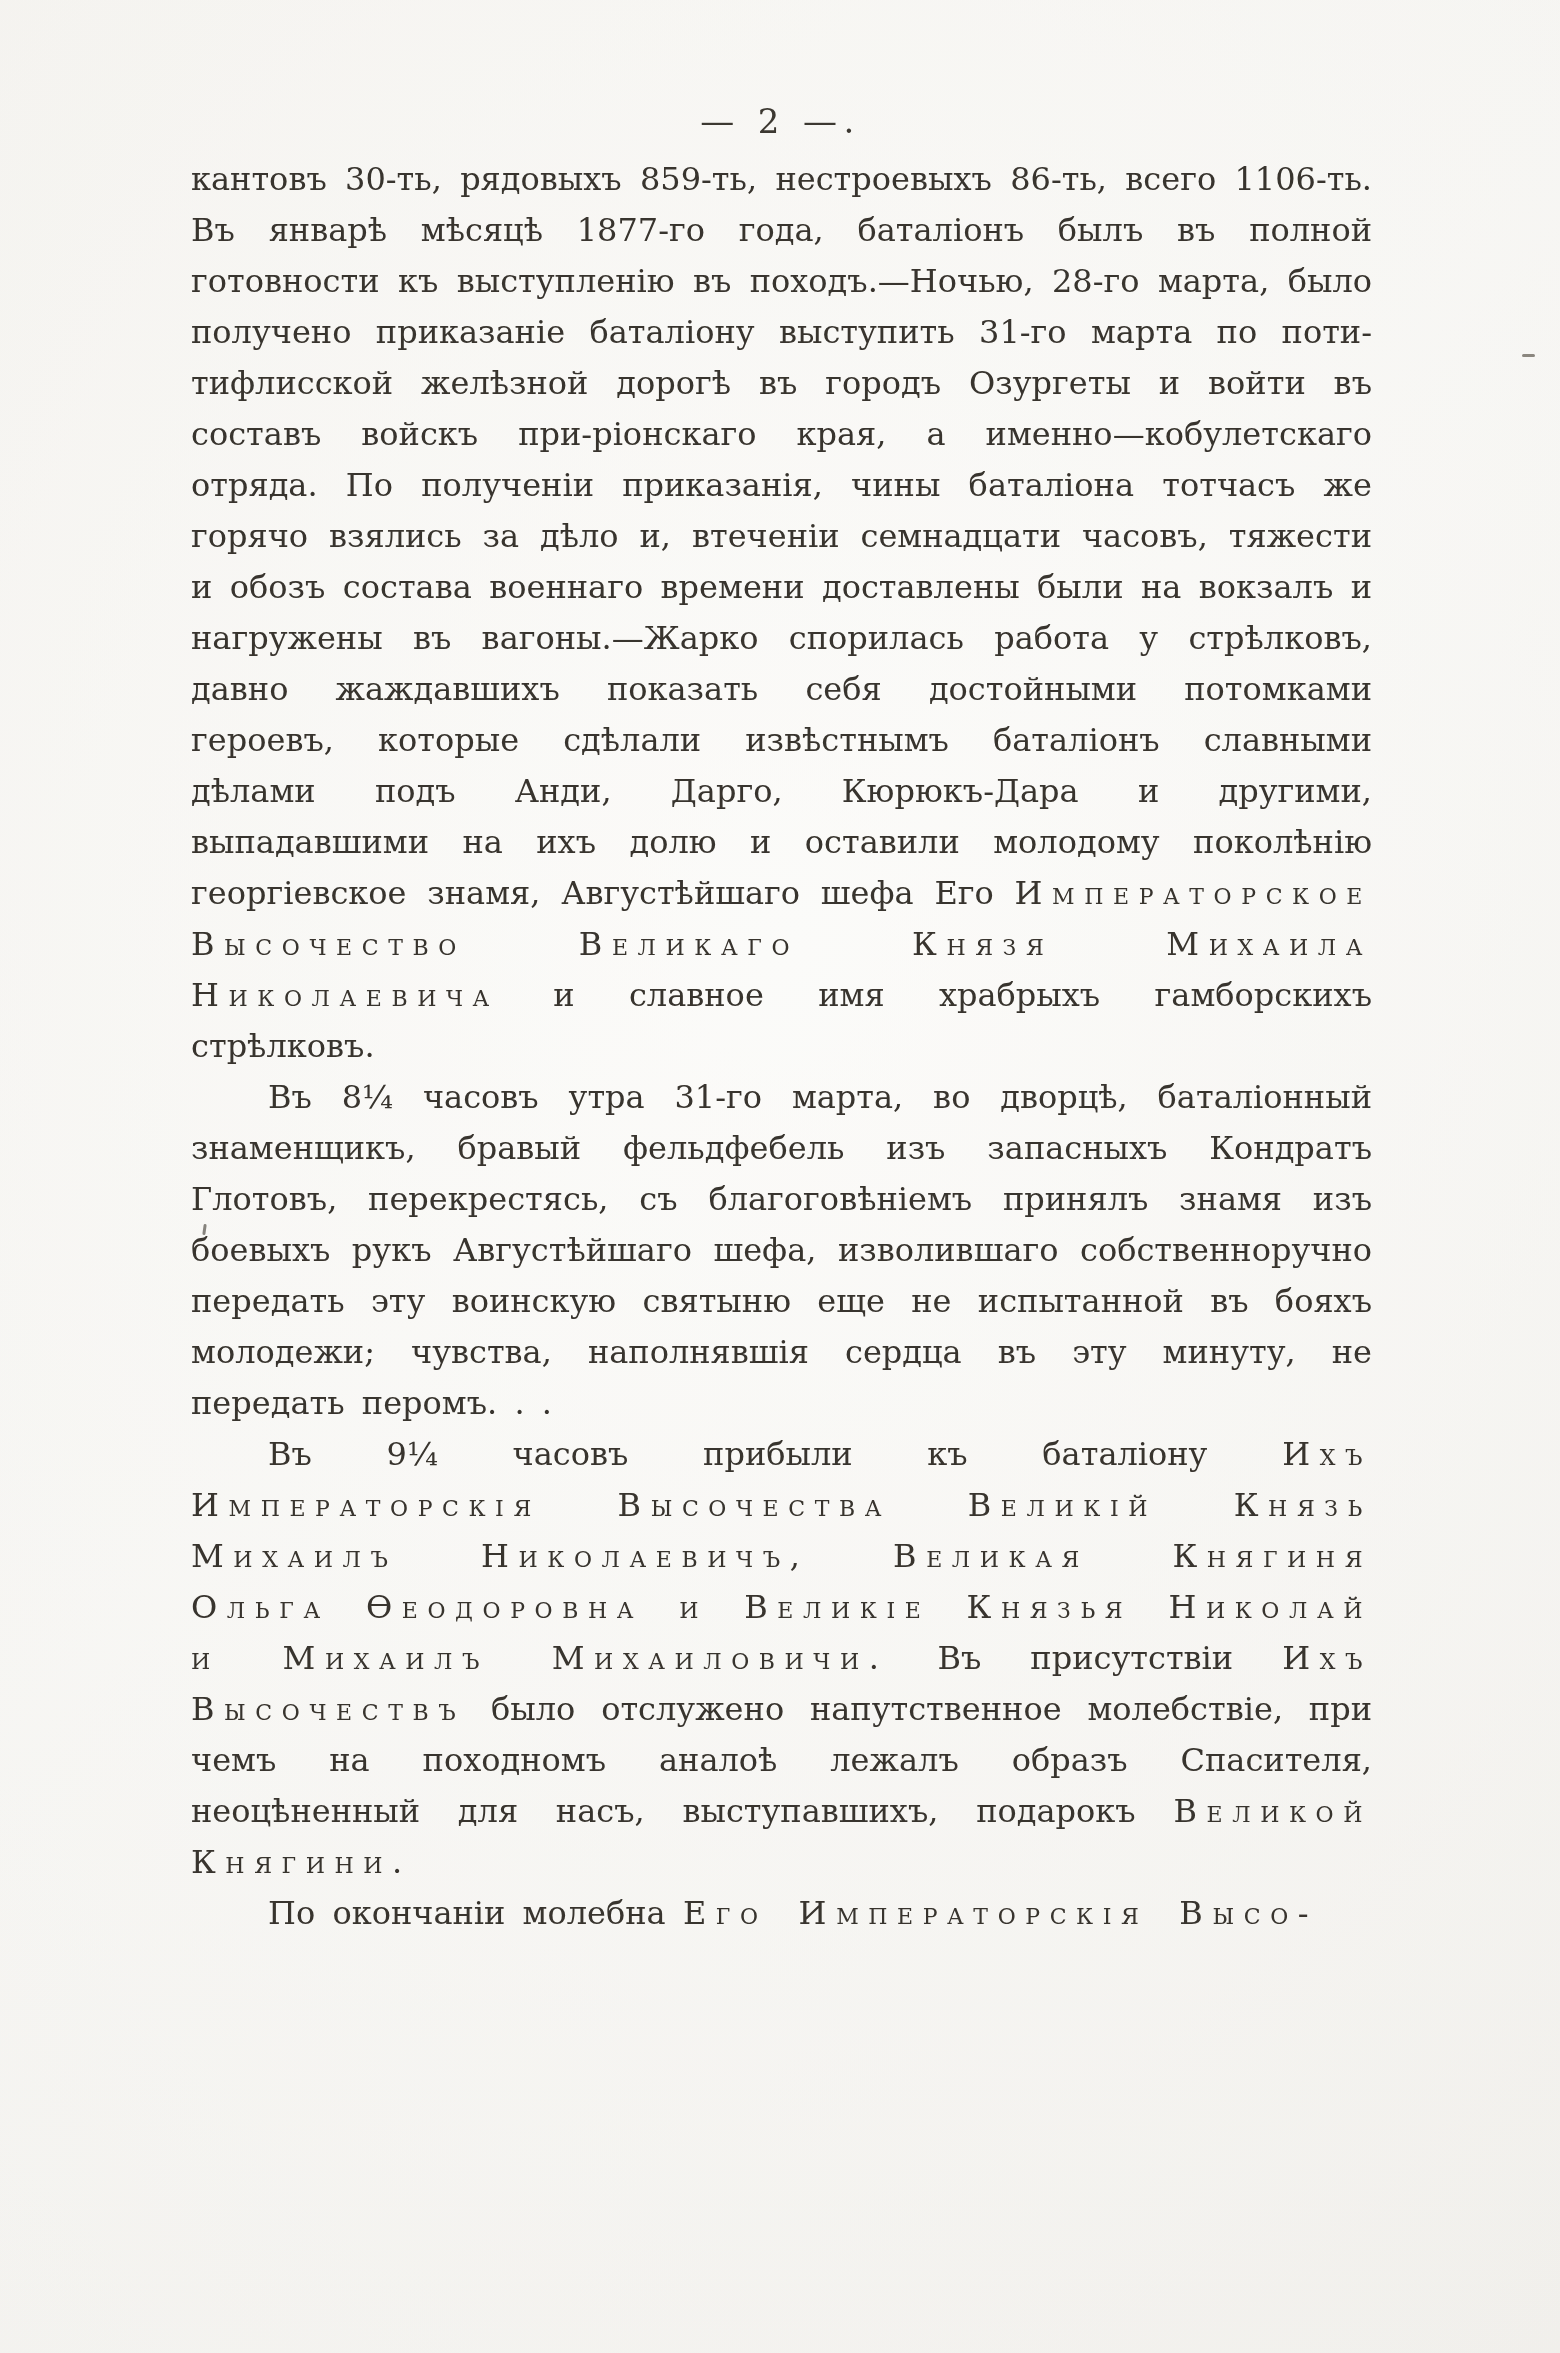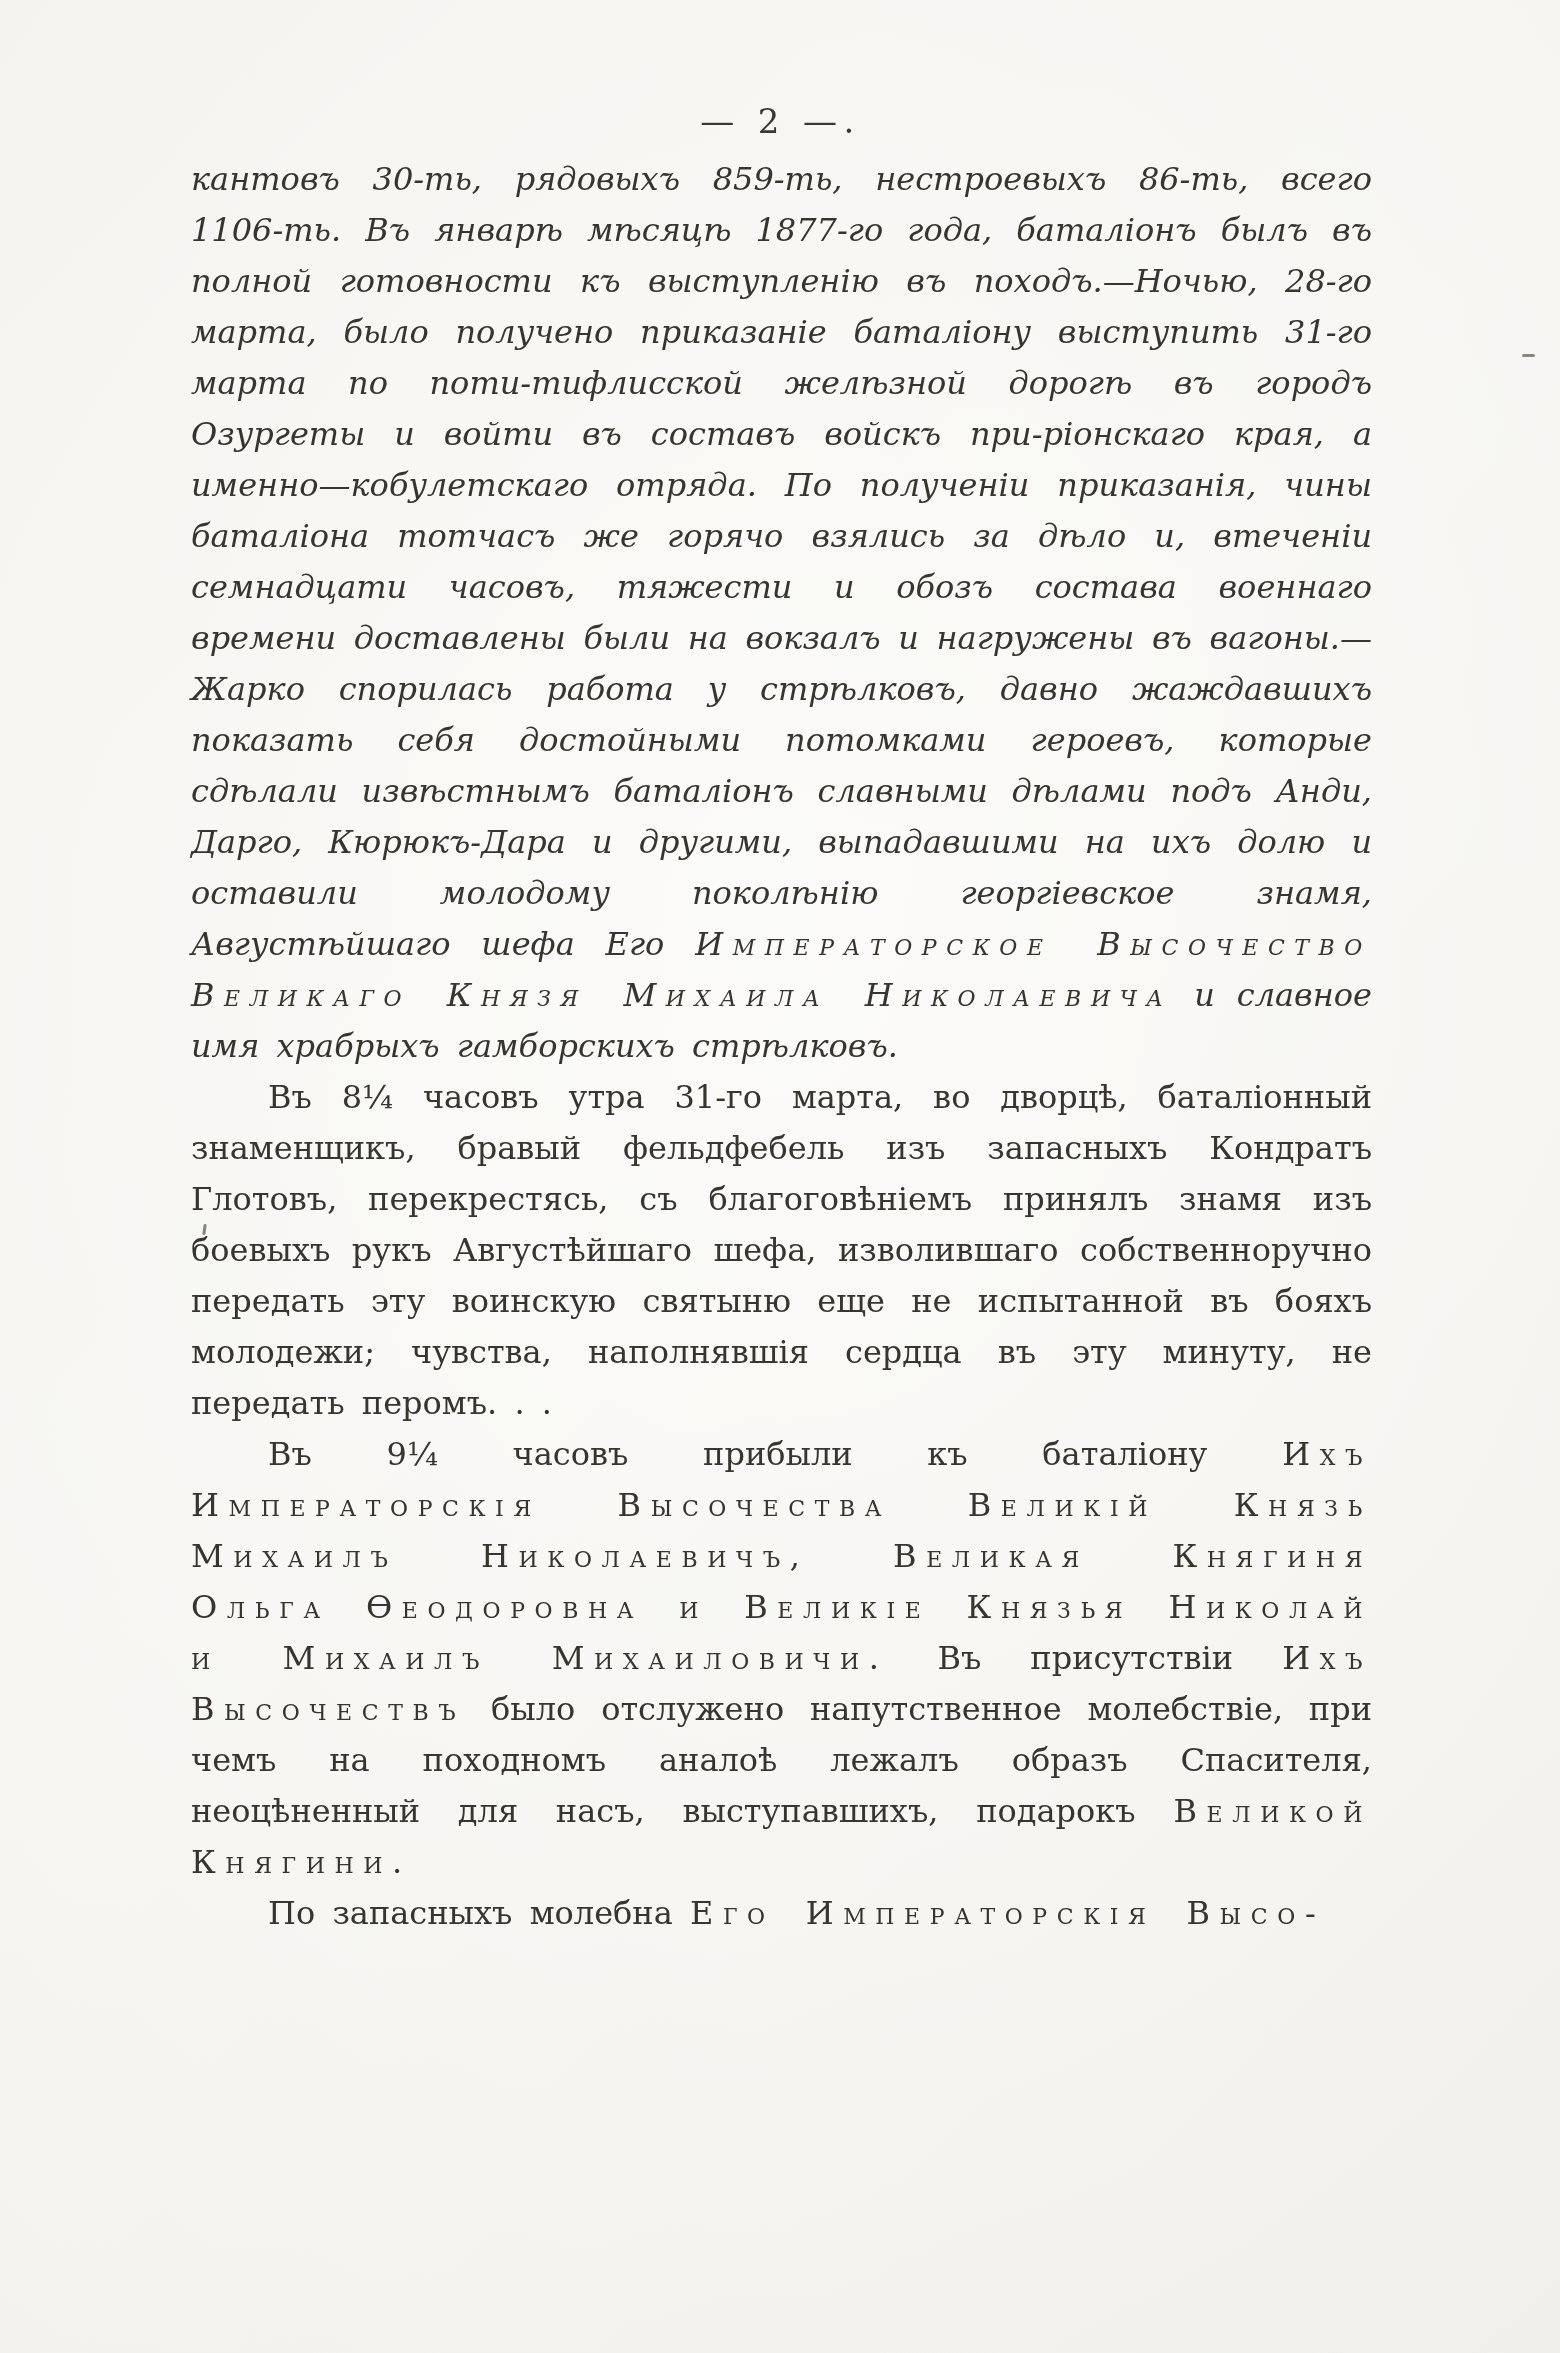--- a/index.html
+++ b/index.html
@@ -42,21 +42,20 @@
     text-align: justify;
     text-justify: inter-word;
   }
   .para {
     margin: 0;
     text-indent: 77px;
     word-spacing: 0.22em;
   }
   .para.noindent {
     text-indent: 0;
-    font-style: italic;
   }
   .run { }
   .run.spaced {
     font-variant: small-caps;
     letter-spacing: 0.30em;
     word-spacing: 0.35em;
   }
   .scan-mark-dash {
     position: absolute;
     top: 354px;
@@ -82,19 +81,19 @@
 </head>
 <body>
 
 <div class="page">
   <div class="page-header">— 2 —.</div>
 
   <div class="text-block">
       <p class="para noindent"><span class="run">кантовъ 30-ть, рядовыхъ 859-ть, нестроевыхъ 86-ть, всего 1106-ть. Въ январѣ мѣсяцѣ 1877-го года, баталіонъ былъ въ полной готовности къ выступленію въ походъ.—Ночью, 28-го марта, было получено приказаніе баталіону выступить 31-го марта по поти-тифлисской желѣзной дорогѣ въ городъ Озургеты и войти въ составъ войскъ при-ріонскаго края, а именно—кобулетскаго отряда. По полученіи приказанія, чины баталіона тотчасъ же горячо взялись за дѣло и, втеченіи семнадцати часовъ, тяжести и обозъ состава военнаго времени доставлены были на вокзалъ и нагружены въ вагоны.—Жарко спорилась работа у стрѣлковъ, давно жаждавшихъ показать себя достойными потомками героевъ, которые сдѣлали извѣстнымъ баталіонъ славными дѣлами подъ Анди, Дарго, Кюрюкъ-Дара и другими, выпадавшими на ихъ долю и оставили молодому поколѣнію георгіевское знамя, Августѣйшаго шефа Его </span><span class="run spaced">Императорское Высочество Великаго Князя Михаила Николаевича</span><span class="run"> и славное имя храбрыхъ гамборскихъ стрѣлковъ.</span></p>
       <p class="para"><span class="run">Въ 8¼ часовъ утра 31-го марта, во дворцѣ, баталіонный знаменщикъ, бравый фельдфебель изъ запасныхъ Кондратъ Глотовъ, перекрестясь, съ благоговѣніемъ принялъ знамя изъ боевыхъ рукъ Августѣйшаго шефа, изволившаго собственноручно передать эту воинскую святыню еще не испытанной въ бояхъ молодежи; чувства, наполнявшія сердца въ эту минуту, не передать перомъ. . .</span></p>
       <p class="para"><span class="run">Въ 9¼ часовъ прибыли къ баталіону </span><span class="run spaced">Ихъ Императорскія Высочества Великій Князь Михаилъ Николаевичъ, Великая Княгиня Ольга Ѳеодоровна и Великіе Князья Николай и Михаилъ Михаиловичи.</span><span class="run"> Въ присутствіи </span><span class="run spaced">Ихъ Высочествъ</span><span class="run"> было отслужено напутственное молебствіе, при чемъ на походномъ аналоѣ лежалъ образъ Спасителя, неоцѣненный для насъ, выступавшихъ, подарокъ </span><span class="run spaced">Великой Княгини</span><span class="run">.</span></p>
-      <p class="para"><span class="run">По запасныхъ молебна </span><span class="run spaced">Его Императорскія Высо-</span></p>
+      <p class="para"><span class="run">По окончаніи молебна </span><span class="run spaced">Его Императорскія Высо-</span></p>
     </div>
 
   <div class="scan-mark-dash"></div>
   <div class="scan-mark-tick"></div>
 </div>
 
 
 </body></html>

